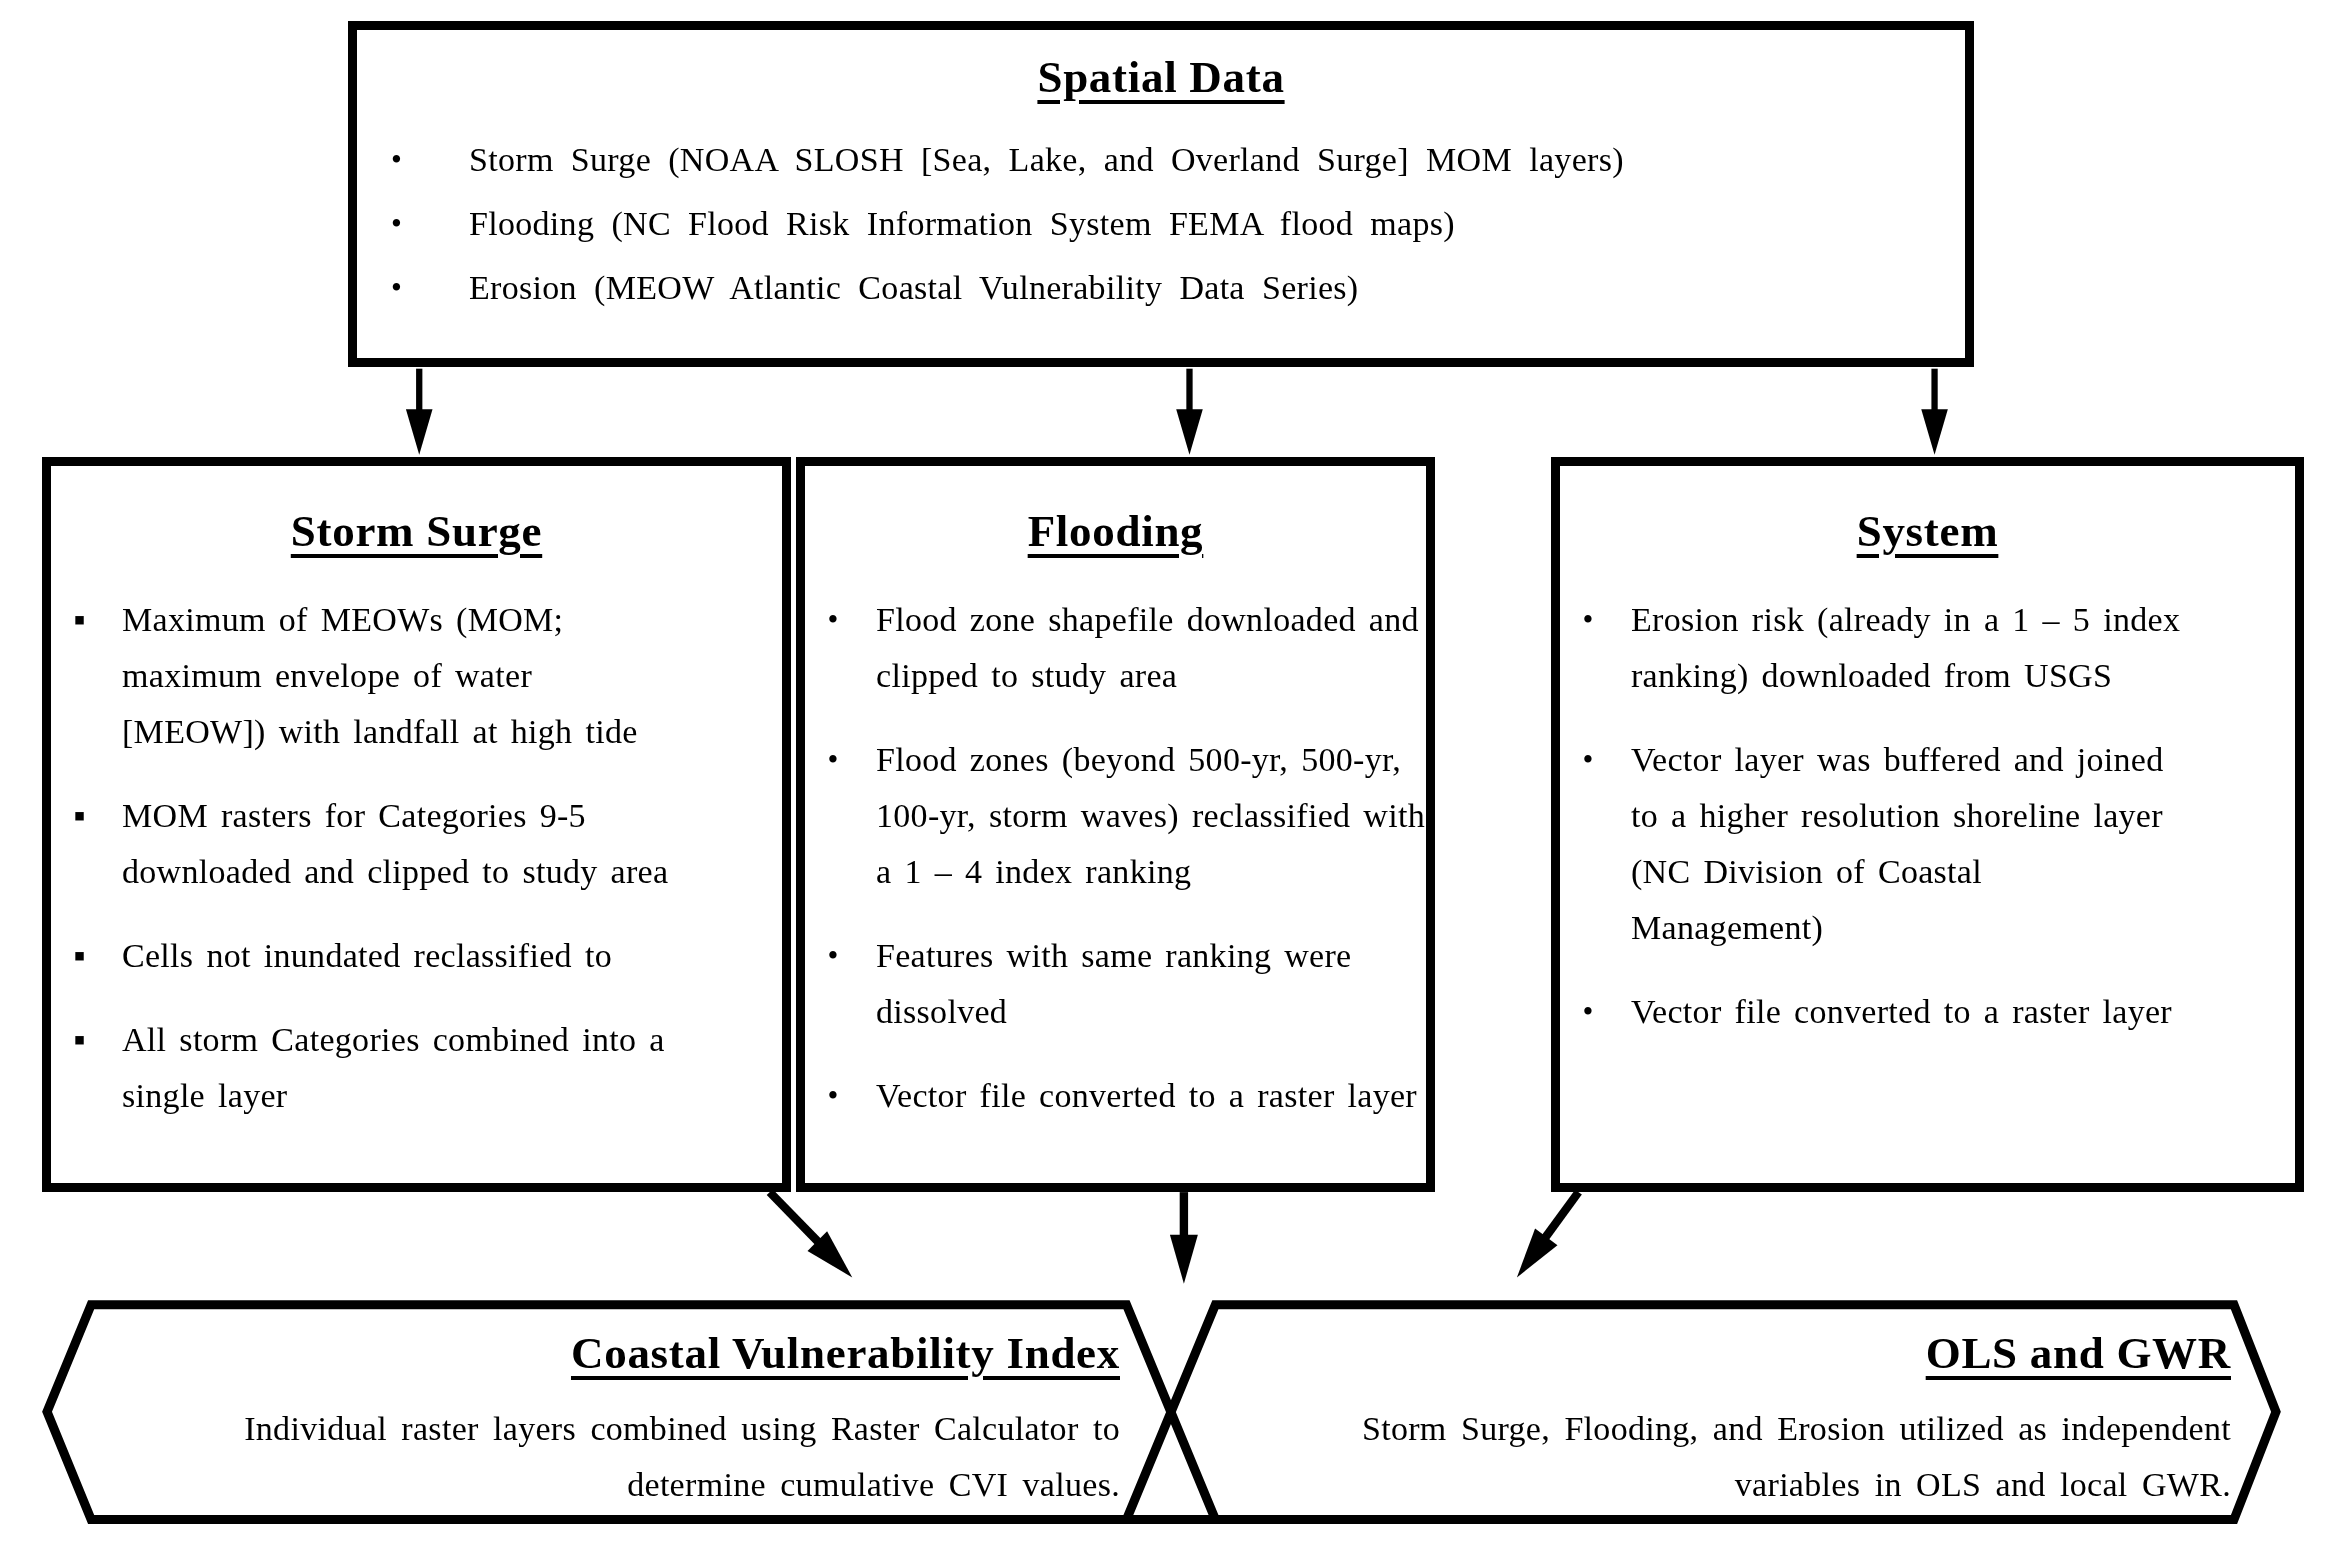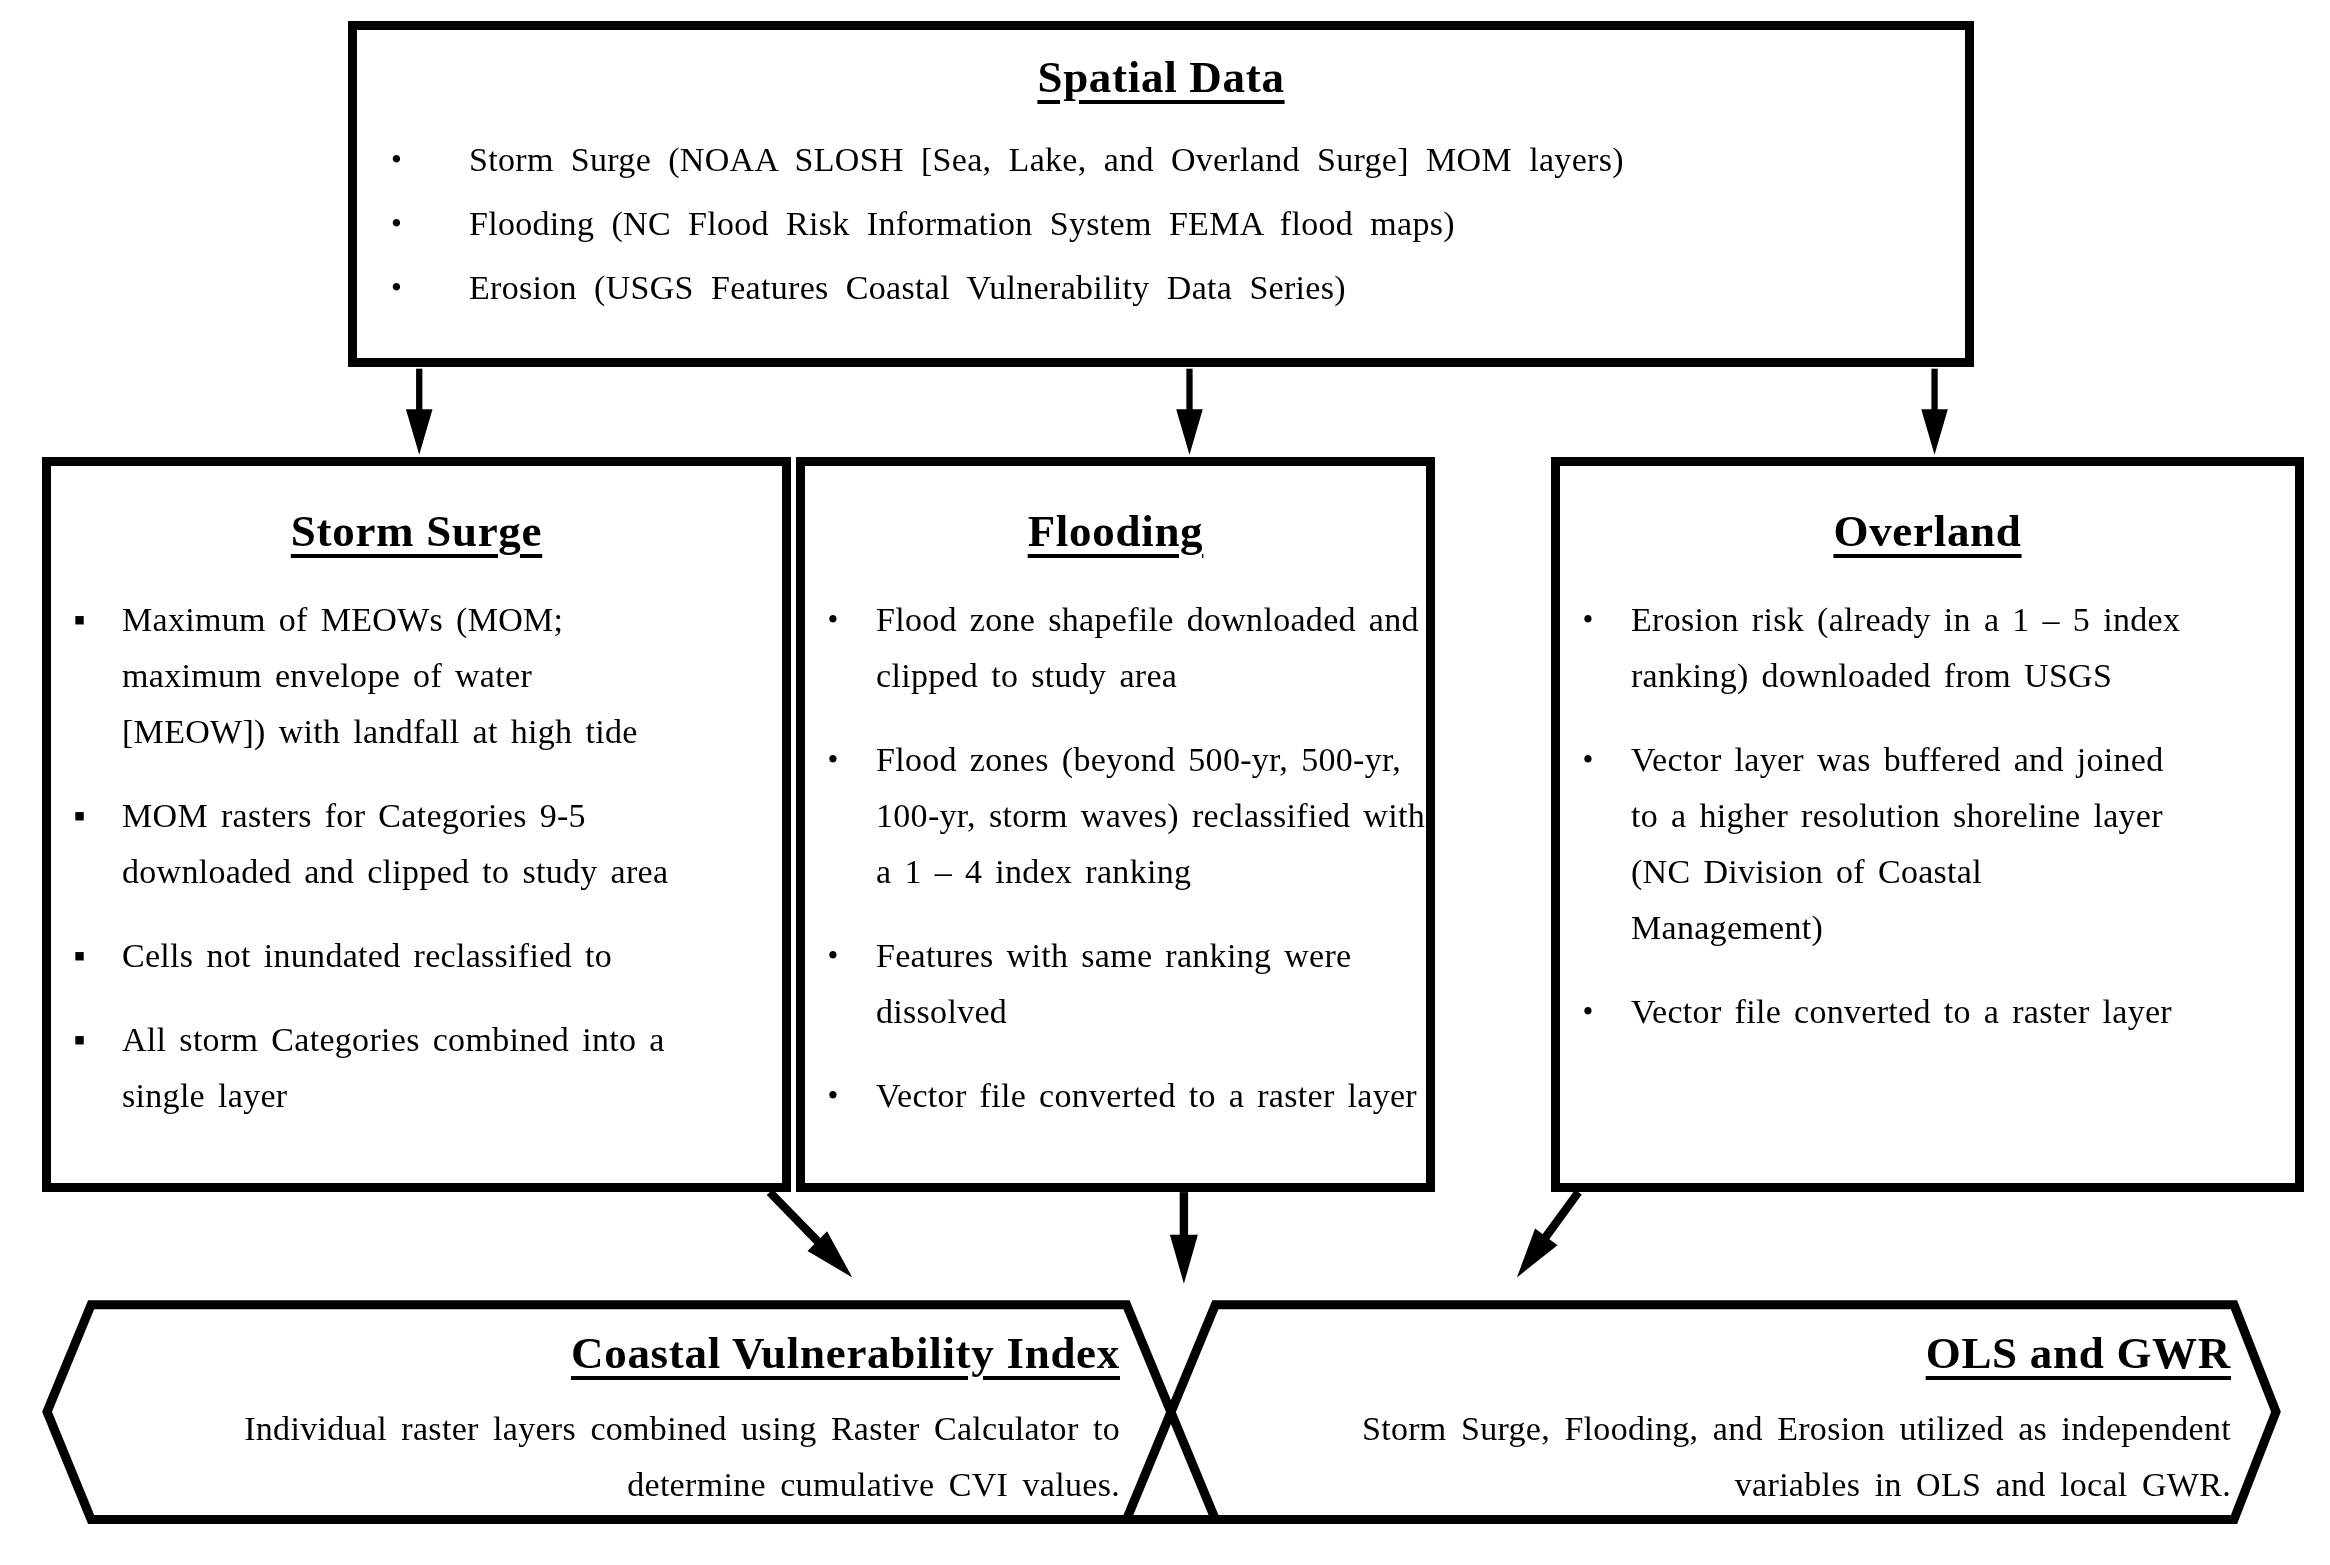--- a/index.html
+++ b/index.html
@@ -107,21 +107,21 @@
       </div>
       <div class="t-item">
         <span class="marker round">•</span>
         <div class="lines">
             <div class="ln">Flooding (NC Flood Risk Information System FEMA flood maps)</div>
           </div>
       </div>
       <div class="t-item">
         <span class="marker round">•</span>
         <div class="lines">
-            <div class="ln">Erosion (USGS Features Coastal Vulnerability Data Series)</div>
+            <div class="ln">Erosion (MEOW Atlantic Coastal Vulnerability Data Series)</div>
           </div>
       </div>
     </div>
   </div>
 
   <div class="box cat box-ss">
     <div class="box-title">Storm Surge</div>
     <div class="cat-list">
       <div class="c-item">
         <span class="marker square">▪</span>
@@ -182,21 +182,21 @@
       <div class="c-item">
         <span class="marker round">•</span>
         <div class="lines">
           <div class="ln">Vector file converted to a raster layer</div>
         </div>
       </div>
     </div>
   </div>
 
   <div class="box cat box-er">
-    <div class="box-title">Overland</div>
+    <div class="box-title">System</div>
     <div class="cat-list">
       <div class="c-item">
         <span class="marker round">•</span>
         <div class="lines">
           <div class="ln">Erosion risk (already in a 1 – 5 index</div>
           <div class="ln">ranking) downloaded from USGS</div>
         </div>
       </div>
       <div class="c-item">
         <span class="marker round">•</span>

